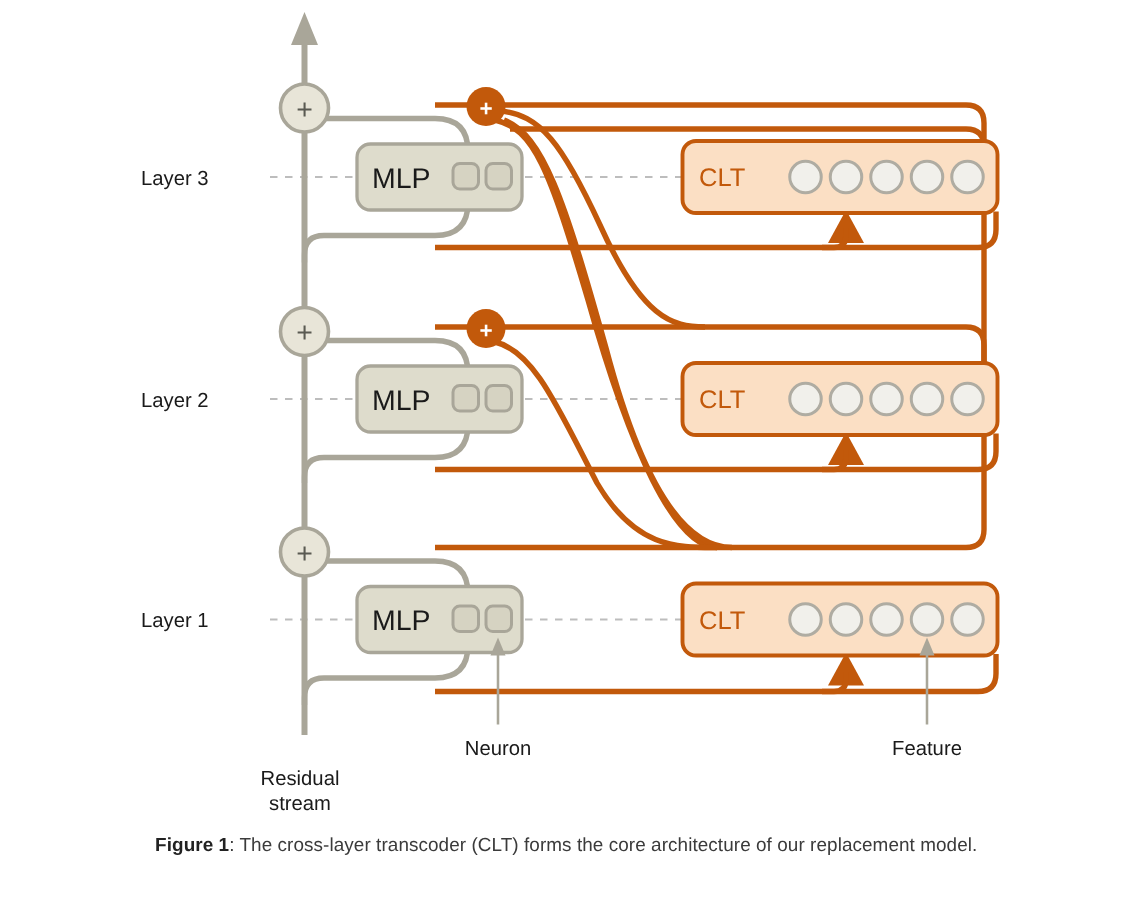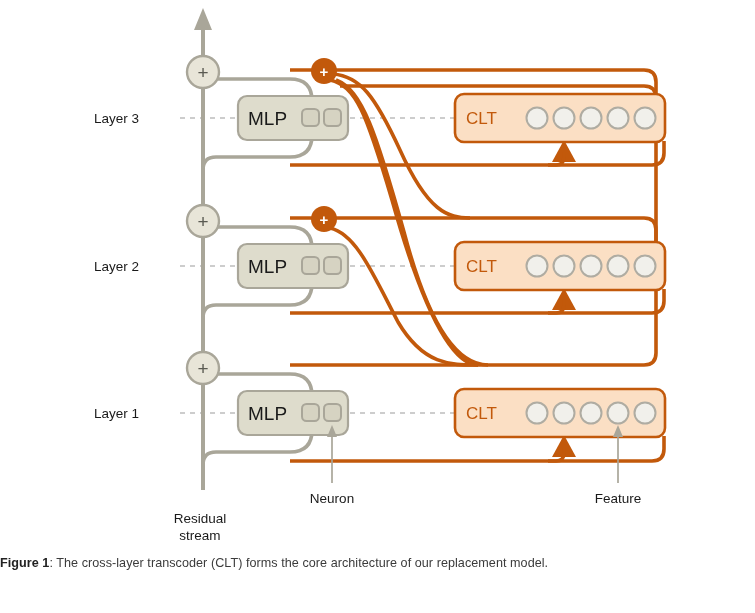--- a/index.html
+++ b/index.html
@@ -57,21 +57,21 @@
     fill: #ffffff;
     text-anchor: middle;
     font-weight: bold;
     font-family: "Liberation Sans", sans-serif;
   }
   #caption {
     position: absolute;
     left: 0;
     top: 556px;
     width: 755px;
-    text-align: left;
+    text-align: center;
     font-size: 12.6px;
     color: #3b3b3b;
     font-family: "Liberation Sans", sans-serif;
     letter-spacing: 0.05px;
   }
   #caption b { font-weight: bold; color: #222; }
 </style>
 </head>
 <body>
 

